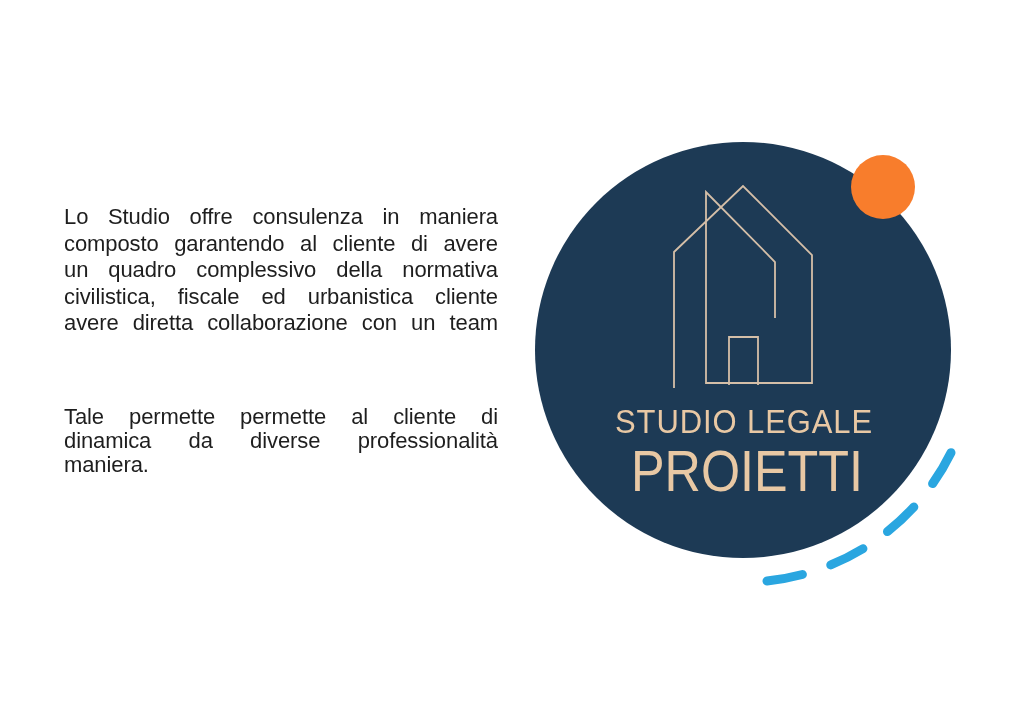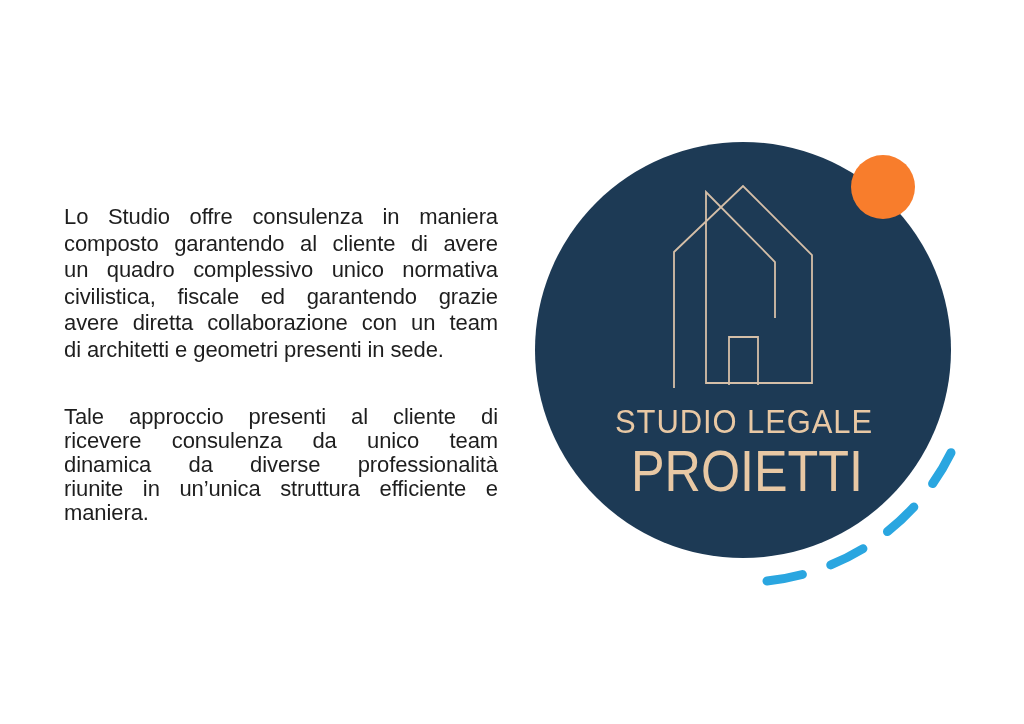--- a/index.html
+++ b/index.html
@@ -35,31 +35,28 @@
   .logo-caption { letter-spacing: 1px; }
 </style>
 </head>
 <body>
 
 <div class="canvas">
 
   <div class="para para-1" style="color: rgb(30, 30, 30);">
       <div class="pline">Lo Studio offre consulenza in maniera</div>
       <div class="pline">composto garantendo al cliente di avere</div>
-      <div class="pline">un quadro complessivo unico normativa</div>
-      <div class="pline">civilistica, fiscale ed garantendo grazie</div>
+      <div class="pline">un quadro complessivo della normativa</div>
+      <div class="pline">civilistica, fiscale ed urbanistica cliente</div>
       <div class="pline">avere diretta collaborazione con un team</div>
-      <div class="pline last">di architetti e geometri presenti in sede.</div>
     </div>
 
   <div class="para para-2" style="color: rgb(30, 30, 30);">
-      <div class="pline">Tale approccio presenti al cliente di</div>
-      <div class="pline">ricevere consulenza da unico team</div>
+      <div class="pline">Tale permette permette al cliente di</div>
       <div class="pline">dinamica da diverse professionalità</div>
-      <div class="pline">riunite in un’unica struttura efficiente e</div>
       <div class="pline last">maniera.</div>
     </div>
 
   <svg class="logo-svg" viewBox="500 110 480 500" xmlns="http://www.w3.org/2000/svg">
 
     <circle cx="743" cy="350" r="208" fill="#1d3a55"></circle>
 
     <g fill="none" stroke-width="1.8" stroke-linecap="butt" stroke-linejoin="miter">
       <path d="M 674 388 L 674 252 L 743 186 L 812 255 L 812 383 L 706 383 L 706 192 L 775 262 L 775 318" stroke="#d5bfa8"></path>
       <path d="M 729 385 L 729 337 L 758 337 L 758 385" stroke="#d5bfa8"></path>

